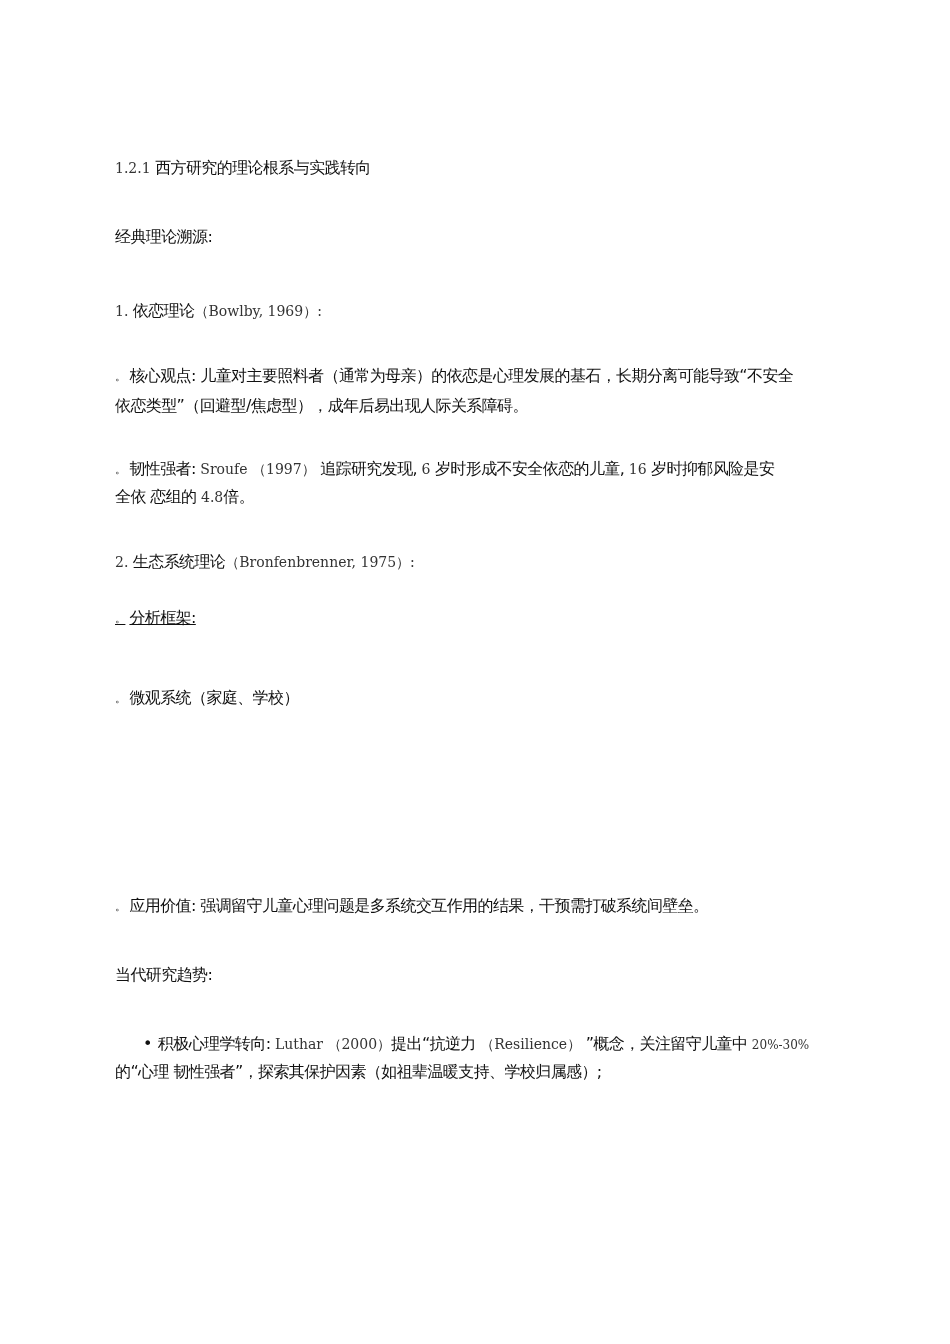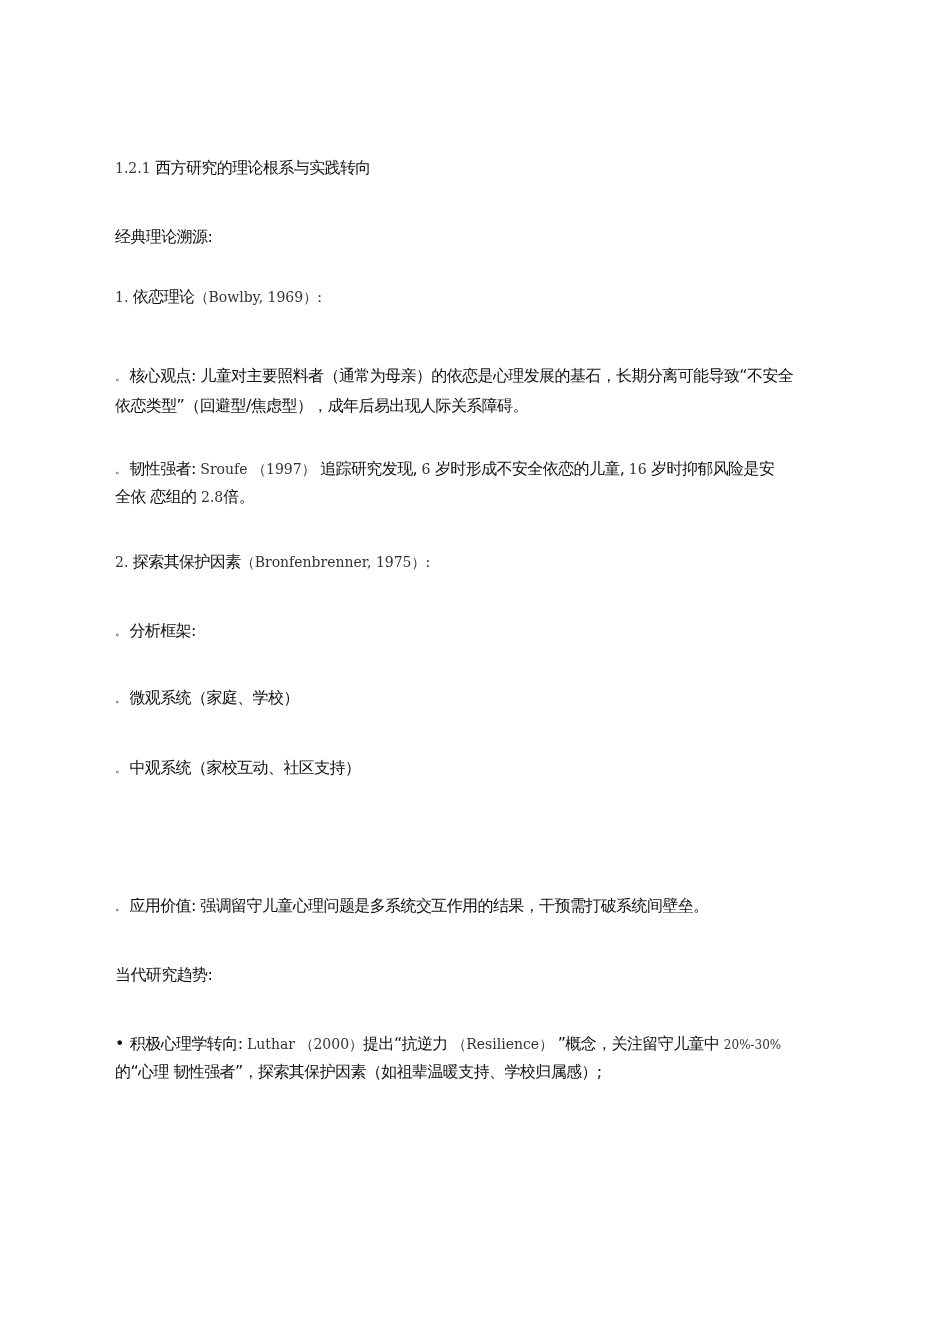--- a/index.html
+++ b/index.html
@@ -52,21 +52,21 @@
 
 <div class="page">
 
   <div class="line" style="top:157px;">
     <span class="latin">1.2.1</span>
     <span>西方研究的理论根系与实践转向</span>
   </div>
 
   <div class="line" style="top:226px;">经典理论溯源:</div>
 
-  <div class="line" style="top:286px;">
+  <div class="line" style="top:300px;">
     <span class="latin">1.</span>
     <span>依恋理论</span><span class="latin">（Bowlby, 1969）:</span>
   </div>
 
   <div class="line" style="top:395px;">依恋类型”（回避型/焦虑型），成年后易出现人际关系障碍。</div>
   <div class="line" style="top:365px;">
     <span class="bullet">。</span><span>核心观点:</span>
     <span>儿童对主要照料者（通常为母亲）的依恋是心理发展的基石，长期分离可能导致“不安全</span>
   </div>
 
@@ -75,47 +75,44 @@
     <span class="latin">Sroufe</span>
     <span class="latin">（1997）</span>
     <span>追踪研究发现,</span>
     <span class="latin">6</span>
     <span>岁时形成不安全依恋的儿童,</span>
     <span class="latin">16</span>
     <span>岁时抑郁风险是安</span>
   </div>
   <div class="line" style="top:486px;">
     <span>全依 恋组的</span>
-    <span class="latin">2.8</span><span>倍。</span>
+    <span class="latin">4.8</span><span>倍。</span>
   </div>
 
   <div class="line" style="top:551px;">
     <span class="latin">2.</span>
-    <span>探索其保护因素</span><span class="latin">（Bronfenbrenner, 1975）:</span>
+    <span>生态系统理论</span><span class="latin">（Bronfenbrenner, 1975）:</span>
   </div>
 
-  <div class="line" style="top:620px;">
+  <div class="line" style="top:607px;text-decoration:underline;">
     <span class="bullet">。</span><span>分析框架:</span>
   </div>
 
   <div class="line" style="top:687px;">
     <span class="bullet">。</span><span>微观系统（家庭、学校）</span>
-  </div>
-  <div class="line" style="top:757px;">
-    <span class="bullet">。</span><span>中观系统（家校互动、社区支持）</span>
   </div>
 
   <div class="line" style="top:895px;">
     <span class="bullet">。</span><span>应用价值:</span>
     <span>强调留守儿童心理问题是多系统交互作用的结果，干预需打破系统间壁垒。</span>
   </div>
 
   <div class="line" style="top:964px;">当代研究趋势:</div>
 
-  <div class="line" style="top:1033px;">
+  <div class="line" style="top:1033px;margin-left:28px;">
     <span class="dot">•</span><span>积极心理学转向:</span>
     <span class="latin">Luthar</span>
     <span class="latin">（2000）</span><span>提出“抗逆力</span>
     <span class="latin">（Resilience）</span>
     <span>”概念，关注留守儿童中</span>
     <span class="latin" style="font-size:12px;">20%-30%</span>
   </div>
   <div class="line" style="top:1061px;">的“心理 韧性强者”，探索其保护因素（如祖辈温暖支持、学校归属感）;</div>
 
 </div>

